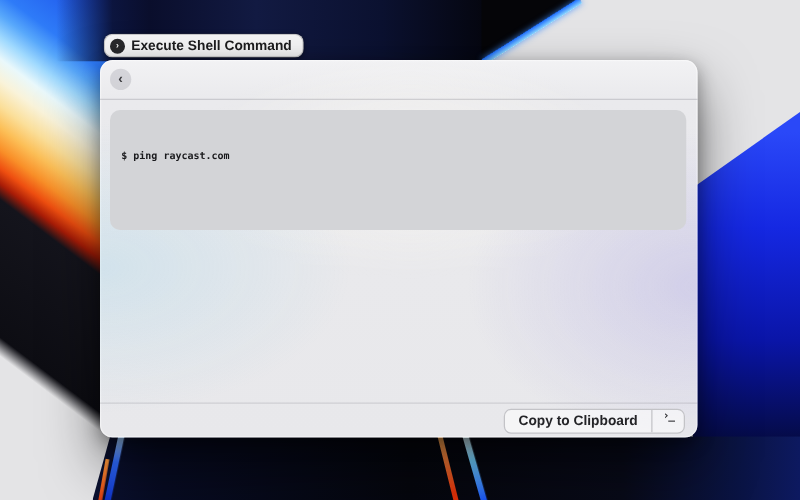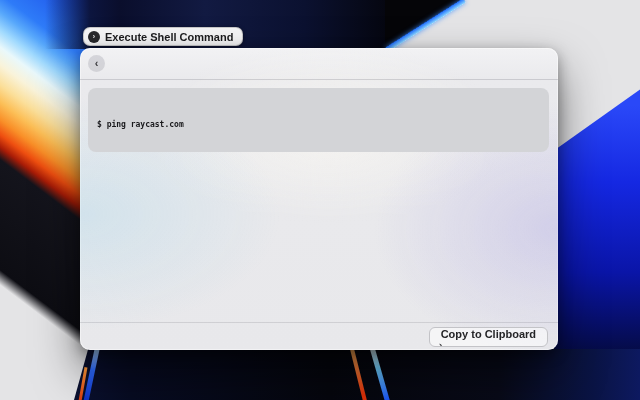--- a/index.html
+++ b/index.html
@@ -89,36 +89,36 @@
     position:relative; height:32px; display:flex; align-items:center;
     padding-left:8px; border-bottom:1px solid rgba(60,60,70,.18); z-index:2;
   }
   .back-btn {
     width:17px; height:17px; border:none; border-radius:50%;
     background:rgba(120,120,130,.22); color:#3a3a3e;
     font-size:11px; line-height:15px; font-weight:700; cursor:pointer;
     display:flex; align-items:center; justify-content:center; padding:0 0 1px 0;
   }
   .terminal {
-    position:relative; z-index:2; margin:8px 9px 0 8px; height:64px;
+    position:relative; z-index:2; margin:8px 9px 0 8px; height:96px;
     border-radius:8px; background:#d3d4d7;
     padding:7px 9px;
     font-family:"DejaVu Sans Mono", monospace;
     font-size:8px; line-height:12.1px; font-weight:600; color:#19191c;
     white-space:pre; overflow:hidden;
   }
   .win-footer {
     position:absolute; z-index:2; left:0; right:0; bottom:0; height:28px;
     display:flex; align-items:center; justify-content:flex-end;
     padding:0 10px; border-top:1px solid rgba(60,60,70,.14);
   }
   .action-group {
     display:flex; align-items:flex-start; height:20px;
     border:1px solid #c3c3c7; border-radius:6px;
-    background:rgba(255,255,255,.55); overflow:hidden;flex-direction:column;
+    background:rgba(255,255,255,.55); overflow:hidden;
   }
   .copy-btn {
     border:none; background:transparent; cursor:pointer;
     height:100%; padding:0 11px;
     font-family:"Liberation Sans", sans-serif;
     font-size:11px; font-weight:700; color:#242427;
   }
   .group-divider { width:1px; align-self:stretch; background:#c3c3c7; }
   .shortcut-key {
     padding:0 8px; font-size:9px; font-weight:700; color:#2a2a2e;

